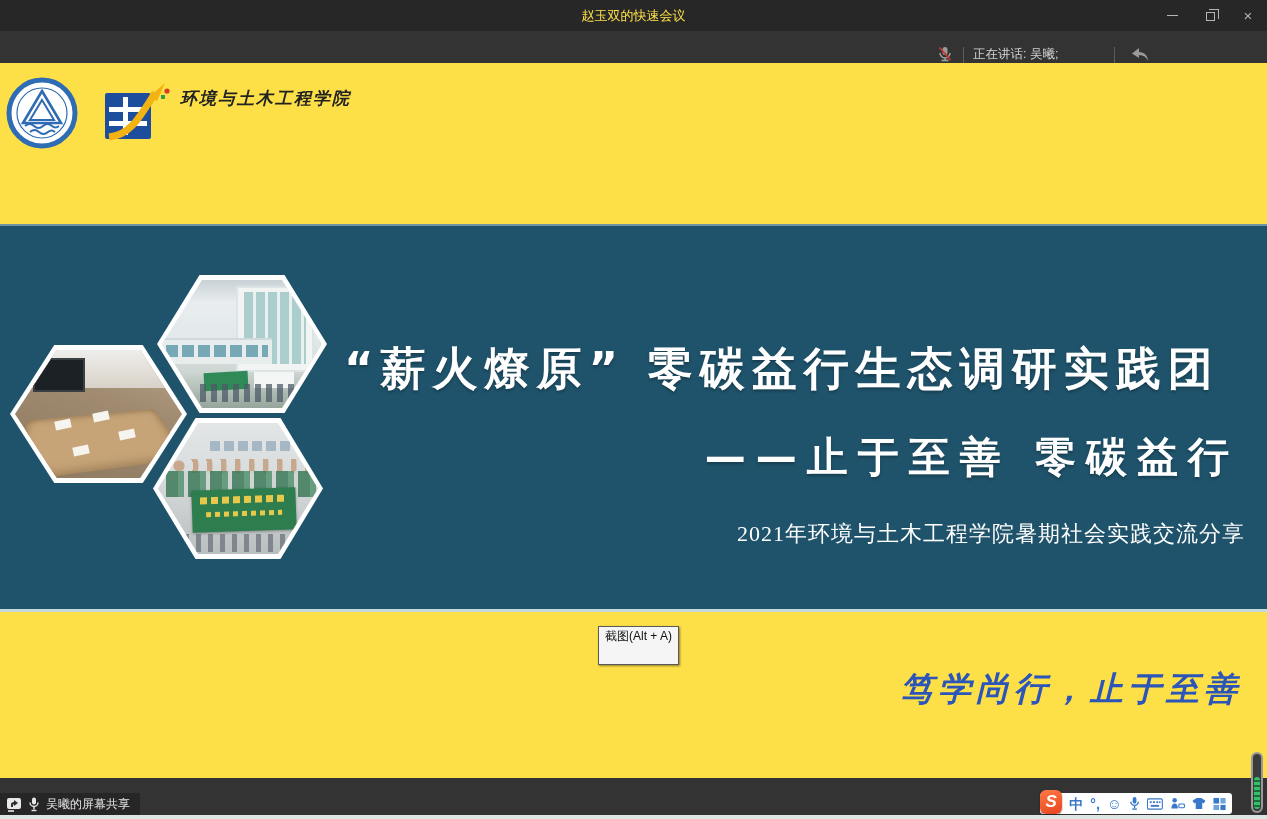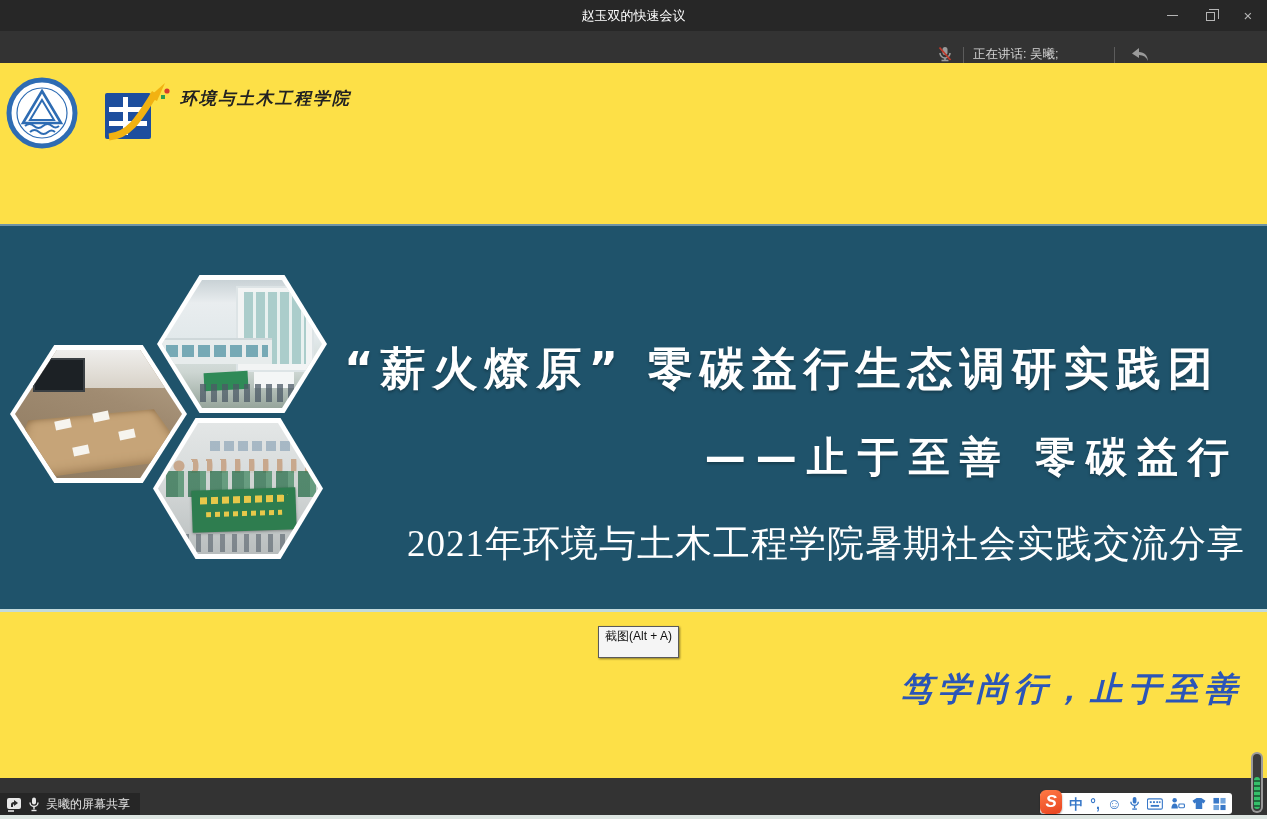--- a/index.html
+++ b/index.html
@@ -2,21 +2,21 @@
 <html><head>
 <meta charset="utf-8">
 <style>
   * { margin:0; padding:0; box-sizing:border-box; }
   html,body { width:1267px; height:819px; overflow:hidden; font-family:"Liberation Sans", sans-serif; }
   .app { position:relative; width:1267px; height:819px; background:#ffffff; }
 
   
   .titlebar { position:absolute; left:0; top:0; width:1267px; height:31px; background:#272727; }
   .titlebar .title { position:absolute; left:0; right:0; top:0; height:31px; line-height:31px;
-                     text-align:center; color:#ffffff; font-size:13px; }
+                     text-align:center; color:#fde047; font-size:13px; }
   .win-controls { position:absolute; right:0; top:0; height:31px; display:flex; align-items:center; }
   .ctl { width:38px; height:31px; display:flex; align-items:center; justify-content:center; color:#b5b5b5; cursor:default; }
   .min-glyph { display:block; width:11px; height:1.5px; background:#b5b5b5; }
   .restore-glyph { display:block; width:9px; height:9px; border:1.2px solid #b5b5b5; position:relative; margin-top:2px; }
   .restore-glyph::before { content:""; position:absolute; left:2px; top:-4px; width:9px; height:9px;
                            border:1.2px solid #b5b5b5; border-left:none; border-bottom:none; }
   .close-glyph { font-size:15px; line-height:1; }
 
   
   .statusbar { position:absolute; left:0; top:31px; width:1267px; height:32px; background:#333333; }
@@ -86,23 +86,23 @@
       background:repeating-linear-gradient(90deg,#55606a 0 5px,#ffffff00 5px 12px); opacity:.6; }
 
   
   .slide-title1 { position:absolute; left:344px; top:113px; width:910px; color:#ffffff;
       font-size:45px; font-weight:bold; letter-spacing:7px; white-space:nowrap;
       font-family:"DejaVu Sans", sans-serif; text-shadow:0 2px 3px rgba(0,0,0,.28); }
   .slide-title2 { position:absolute; right:28px; top:204px; color:#ffffff;
       font-size:41px; font-weight:bold; letter-spacing:10px; white-space:nowrap;
       font-family:"DejaVu Sans", sans-serif; text-shadow:0 2px 3px rgba(0,0,0,.28); }
   .slide-subtitle { position:absolute; right:22px; top:293px; color:#ffffff;
-      font-family:"Liberation Serif", serif; font-size:37px; letter-spacing:1px; white-space:nowrap; }
+      font-family:"Liberation Serif", serif; font-size:22px; letter-spacing:1px; white-space:nowrap; }
   .snip-tooltip { position:absolute; left:598px; top:400px; background:#f5f5f5; color:#111;
-      border:1px solid #5a5a5a; font-size:12px; padding:1px 6px 12px 6px; white-space:nowrap;
+      border:1px solid #5a5a5a; font-size:12px; padding:1px 6px 19px 6px; white-space:nowrap;
       box-shadow:1px 1px 2px rgba(0,0,0,.45); }
 
   
   .author-block { position:absolute; left:440px; top:588px; width:390px; text-align:center; color:#1c4e70; }
   .author-line { font-size:33px; font-weight:bold; letter-spacing:1px; }
   .date-line   { font-size:32px; font-weight:bold; margin-top:11px; letter-spacing:1px; }
   .motto { position:absolute; right:25px; top:604px; color:#2b55b8; font-family:"DejaVu Serif", serif;
       font-weight:bold; font-style:italic; font-size:33px; letter-spacing:5px; white-space:nowrap; }
 
   

